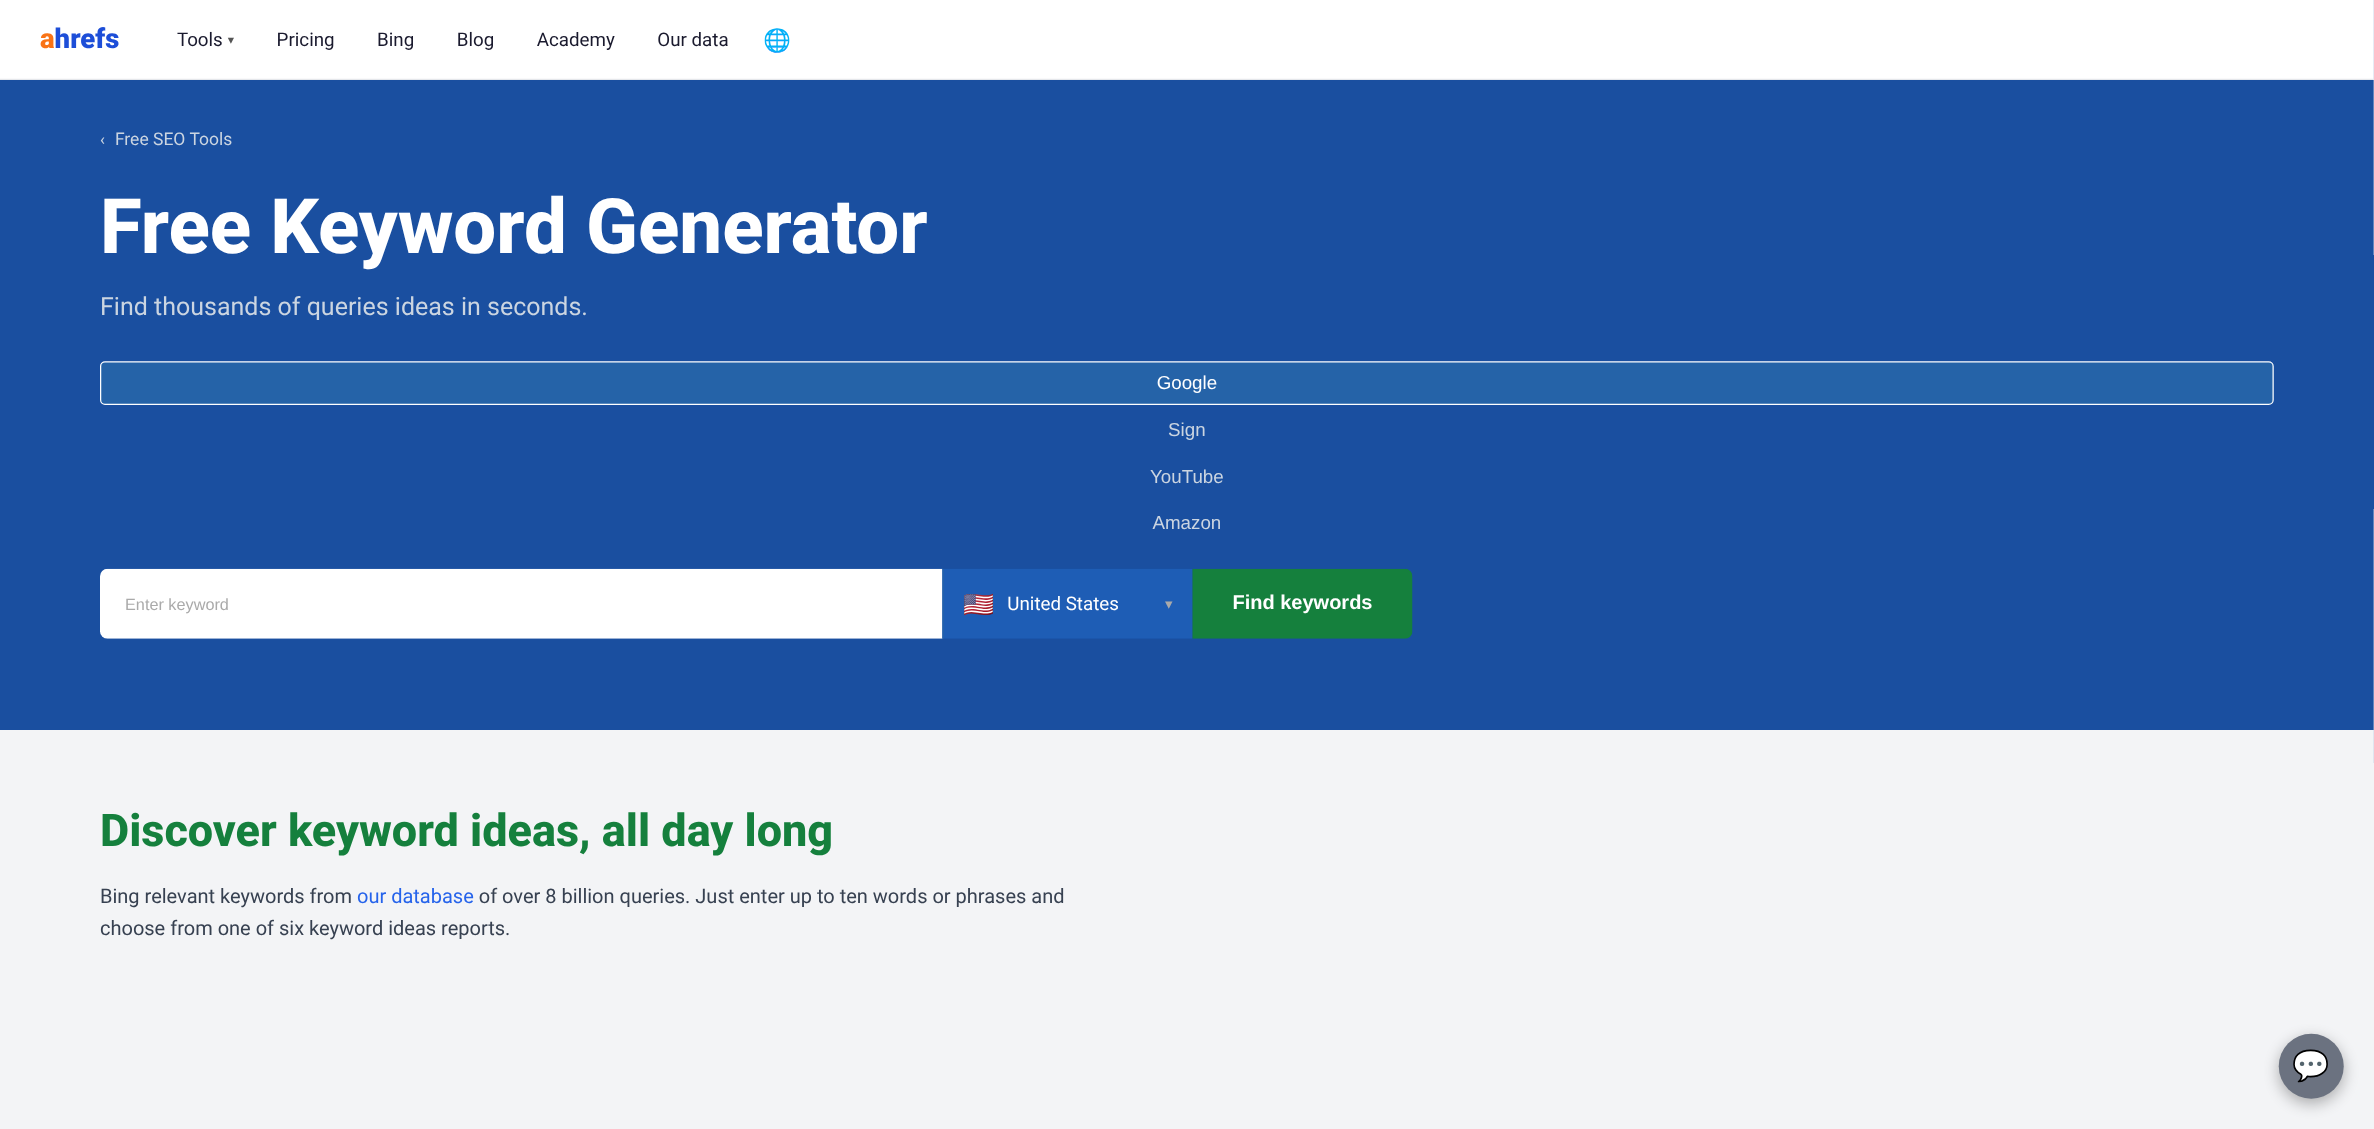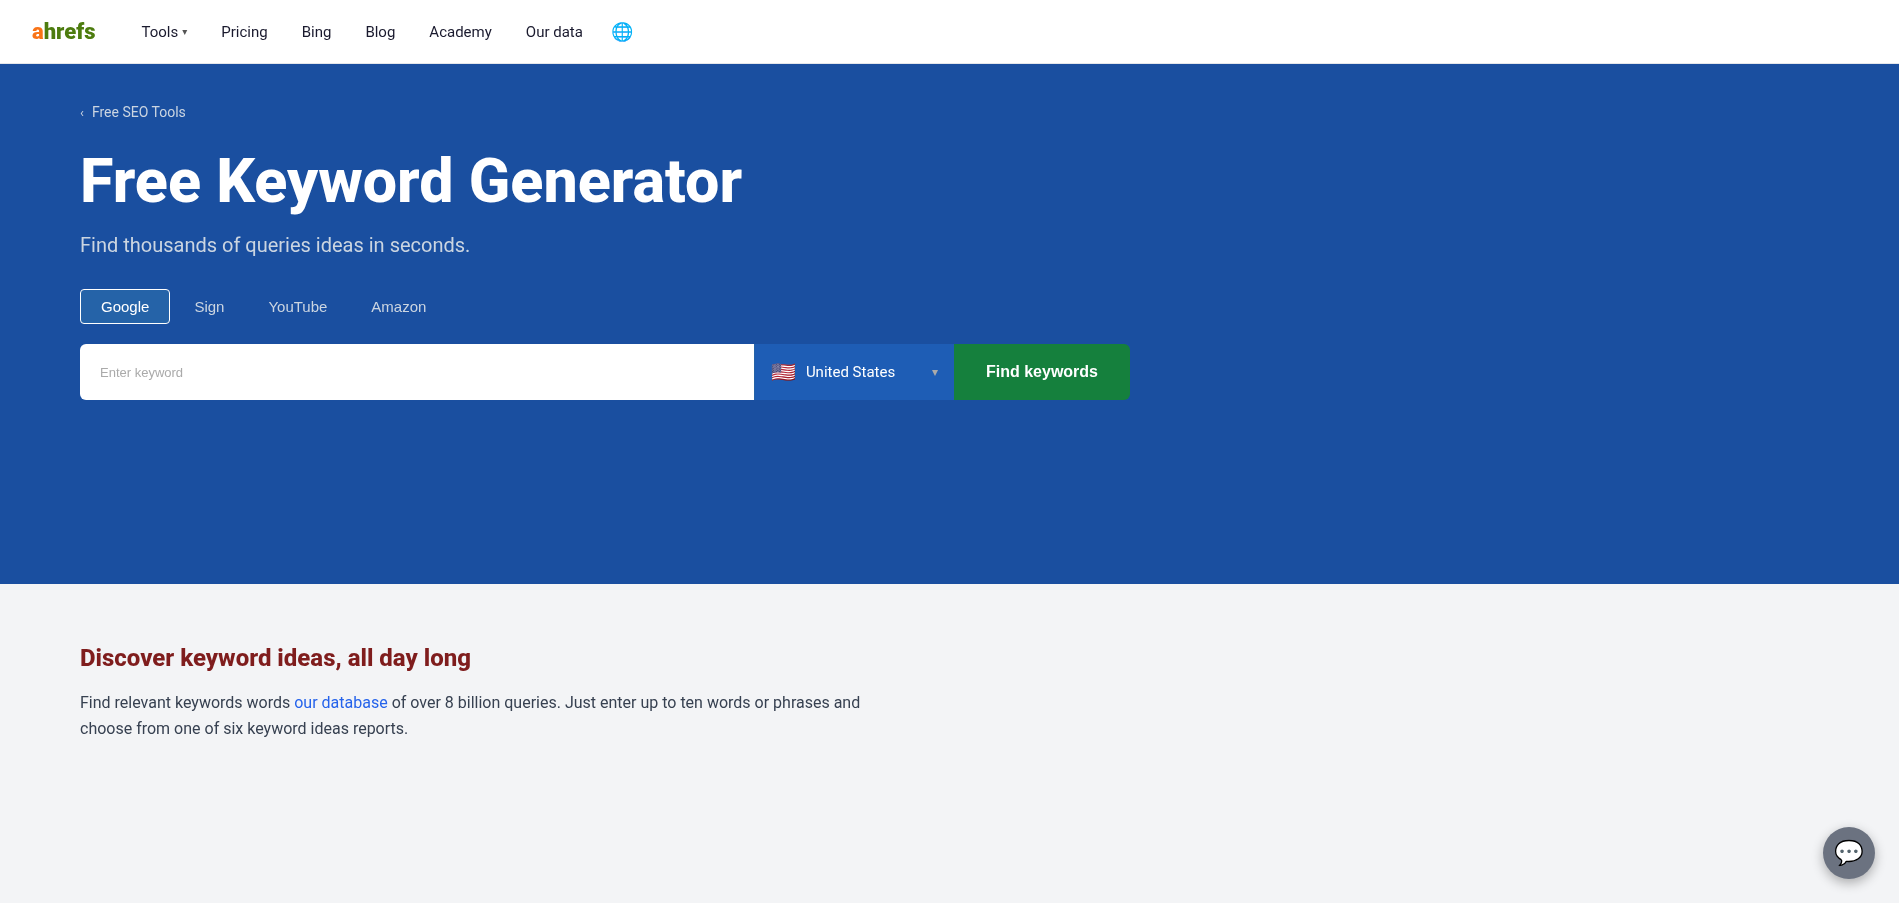--- a/index.html
+++ b/index.html
@@ -16,21 +16,21 @@
       position: relative;
       z-index: 10;
     }
     .navbar-logo {
       font-size: 22px;
       font-weight: 900;
       color: #1a1a2e;
       margin-right: 32px;
     }
     .navbar-logo span.a { color: #f97316; }
-    .navbar-logo span.hrefs { color: #4d7c0f; }
+    .navbar-logo span.hrefs { color: #1d4ed8; }
     .nav-links {
       display: flex;
       align-items: center;
       gap: 6px;
       flex: 1;
     }
     .nav-link {
       padding: 8px 14px;
       font-size: 15px;
       color: #1a1a2e;
@@ -109,20 +109,21 @@
       color: #cbd5e1;
       margin-bottom: 32px;
       font-weight: 400;
     }
 
     
     .search-tabs {
       display: flex;
       gap: 4px;
       margin-bottom: 20px;
+      flex-direction: column;
     }
     .tab-btn {
       padding: 8px 20px;
       border-radius: 4px;
       font-size: 15px;
       cursor: pointer;
       border: none;
       font-weight: 400;
     }
     .tab-btn.active {
@@ -179,23 +180,23 @@
       white-space: nowrap;
     }
 
     
     .lower-section {
       background: #f3f4f6;
       padding: 60px 80px 60px 80px;
       min-height: 340px;
     }
     .lower-title {
-      font-size: 24px;
+      font-size: 36px;
       font-weight: 800;
-      color: #7f1d1d;
+      color: #15803d;
       margin-bottom: 18px;
     }
     .lower-desc {
       font-size: 16px;
       color: #374151;
       max-width: 800px;
       line-height: 1.6;
     }
     .lower-desc a {
       color: #2563eb;
@@ -275,19 +276,19 @@
       <span class="country-name">United States</span>
       <span class="select-chevron">▾</span>
     </div>
     <button class="find-btn">Find keywords</button>
   </div>
 </section>
 
 <section class="lower-section">
   <h2 class="lower-title">Discover keyword ideas, all day long</h2>
   <p class="lower-desc">
-    <span>Find relevant keywords words </span><a>our database</a><span> of over 8 billion queries. Just enter up to ten words or phrases and choose from one of six keyword ideas reports.</span>
+    <span>Bing relevant keywords from </span><a>our database</a><span> of over 8 billion queries. Just enter up to ten words or phrases and choose from one of six keyword ideas reports.</span>
   </p>
 </section>
 
 <div class="chat-bubble">
   <span class="chat-bubble-icon">💬</span>
 </div>
 
 </body></html>

